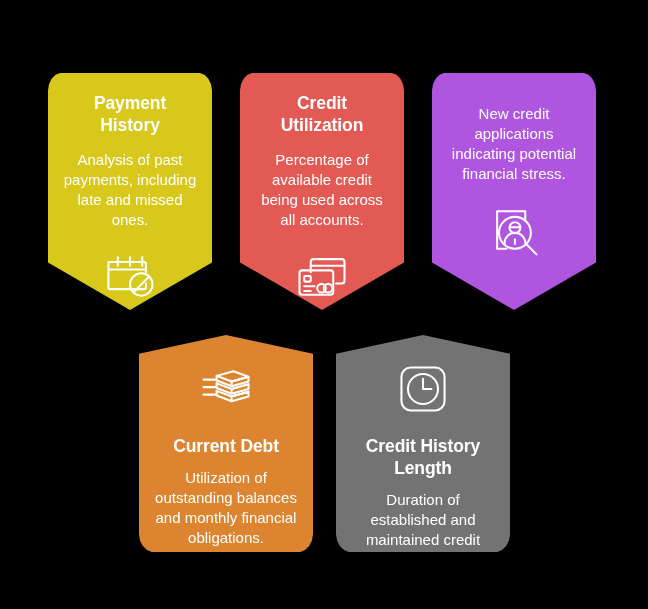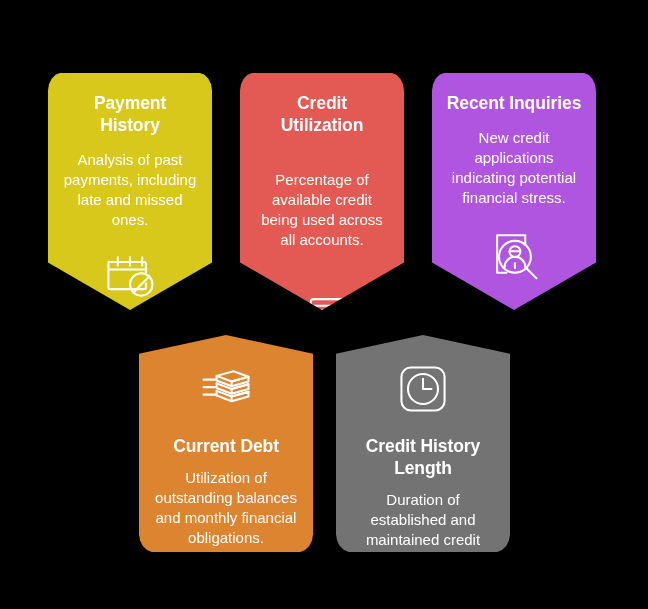--- a/index.html
+++ b/index.html
@@ -106,21 +106,21 @@
 
   .card-icon {
     width: 60px;
     height: 60px;
     display: block;
   }
   .card-icon svg { display: block; width: 100%; height: 100%; }
 
   
   #card-payment-history   { left: 48px;  top: 72px; }
-  #card-credit-utilization{ left: 240px; top: 72px; gap: 20px; }
+  #card-credit-utilization{ left: 240px; top: 72px; }
   #card-recent-inquiries  { left: 432px; top: 72px; }
   #card-current-debt      { left: 139px; top: 335px; text-align: center; }
   #card-credit-history    { left: 336px; top: 335px; }
 </style>
 </head>
 <body style="background: rgb(0, 0, 0);">
 
 <div id="infographic" style="background: rgb(0, 0, 0);">
 
   <div class="card top" id="card-payment-history" style="background: rgb(217, 200, 28);">
@@ -151,21 +151,20 @@
         <rect x="13" y="32" width="7" height="6" rx="1.2"></rect>
         <line x1="13" y1="43" x2="24" y2="43"></line>
         <line x1="13" y1="48" x2="20" y2="48"></line>
         <circle cx="31.5" cy="45" r="4.6"></circle>
         <circle cx="38.5" cy="45" r="4.6"></circle>
       </svg>
     </span>
   </div>
 
   <div class="card top" id="card-recent-inquiries" style="background: rgb(176, 85, 224);">
-    <div class="card-title">Recent Inquiries</div>
     <div class="card-desc">New credit applications indicating potential financial stress.</div>
     <span class="card-icon">
       <svg viewBox="0 0 64 64" fill="none" stroke="#ffffff" stroke-width="2.2" stroke-linecap="round" stroke-linejoin="round">
         <path d="M44 22 V12 H14 v40 h10"></path>
         <circle cx="33" cy="35" r="17"></circle>
         <circle cx="33" cy="29.5" r="5.8"></circle>
         <path d="M27.3 29 h11.4"></path>
         <path d="M22 46 a11 11 0 0 1 22 0"></path>
         <line x1="33" y1="42" x2="33" y2="47"></line>
         <line x1="45.5" y1="47.5" x2="56" y2="58"></line>

